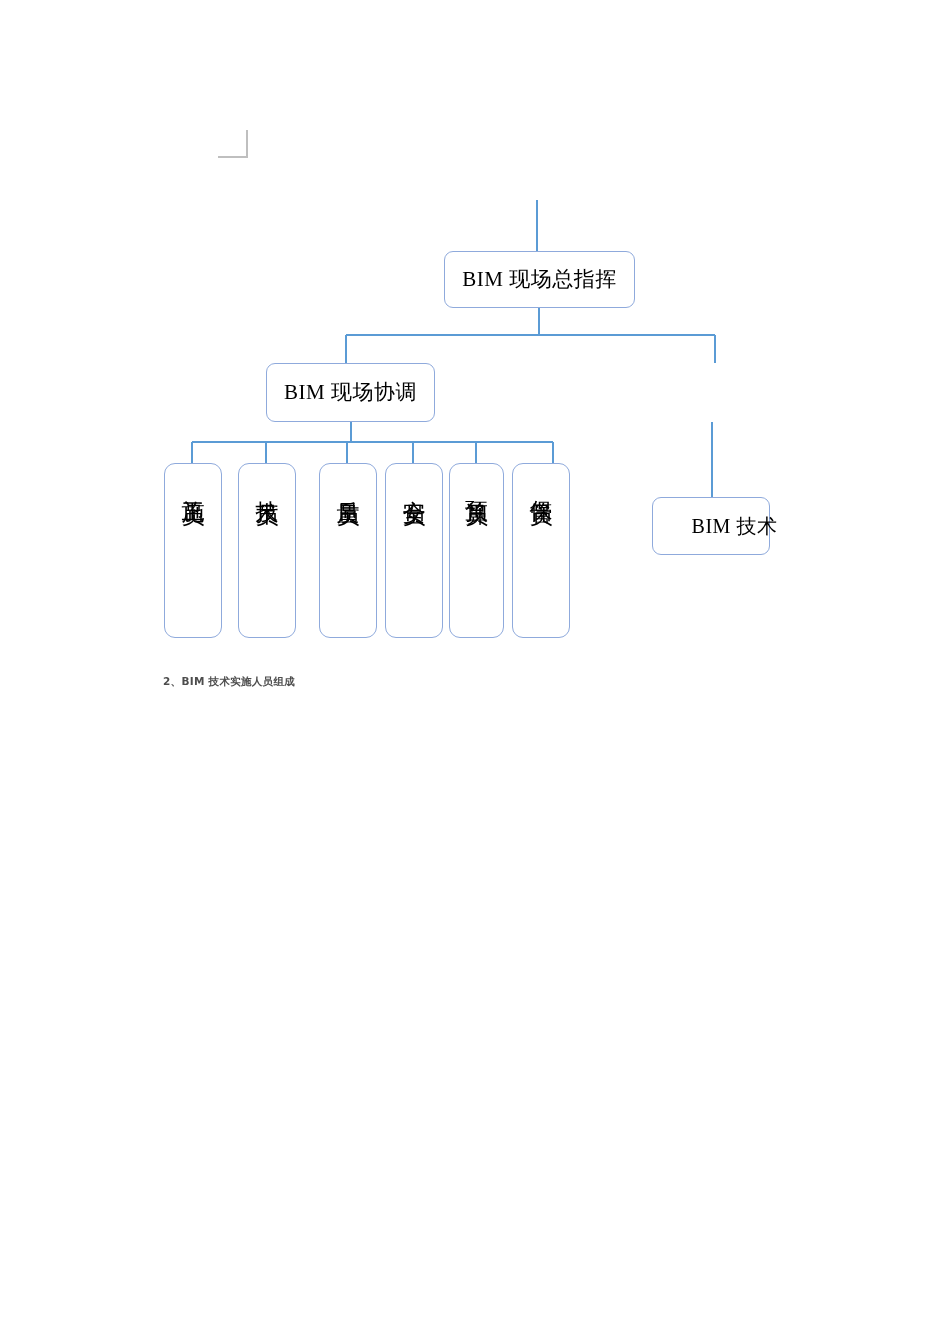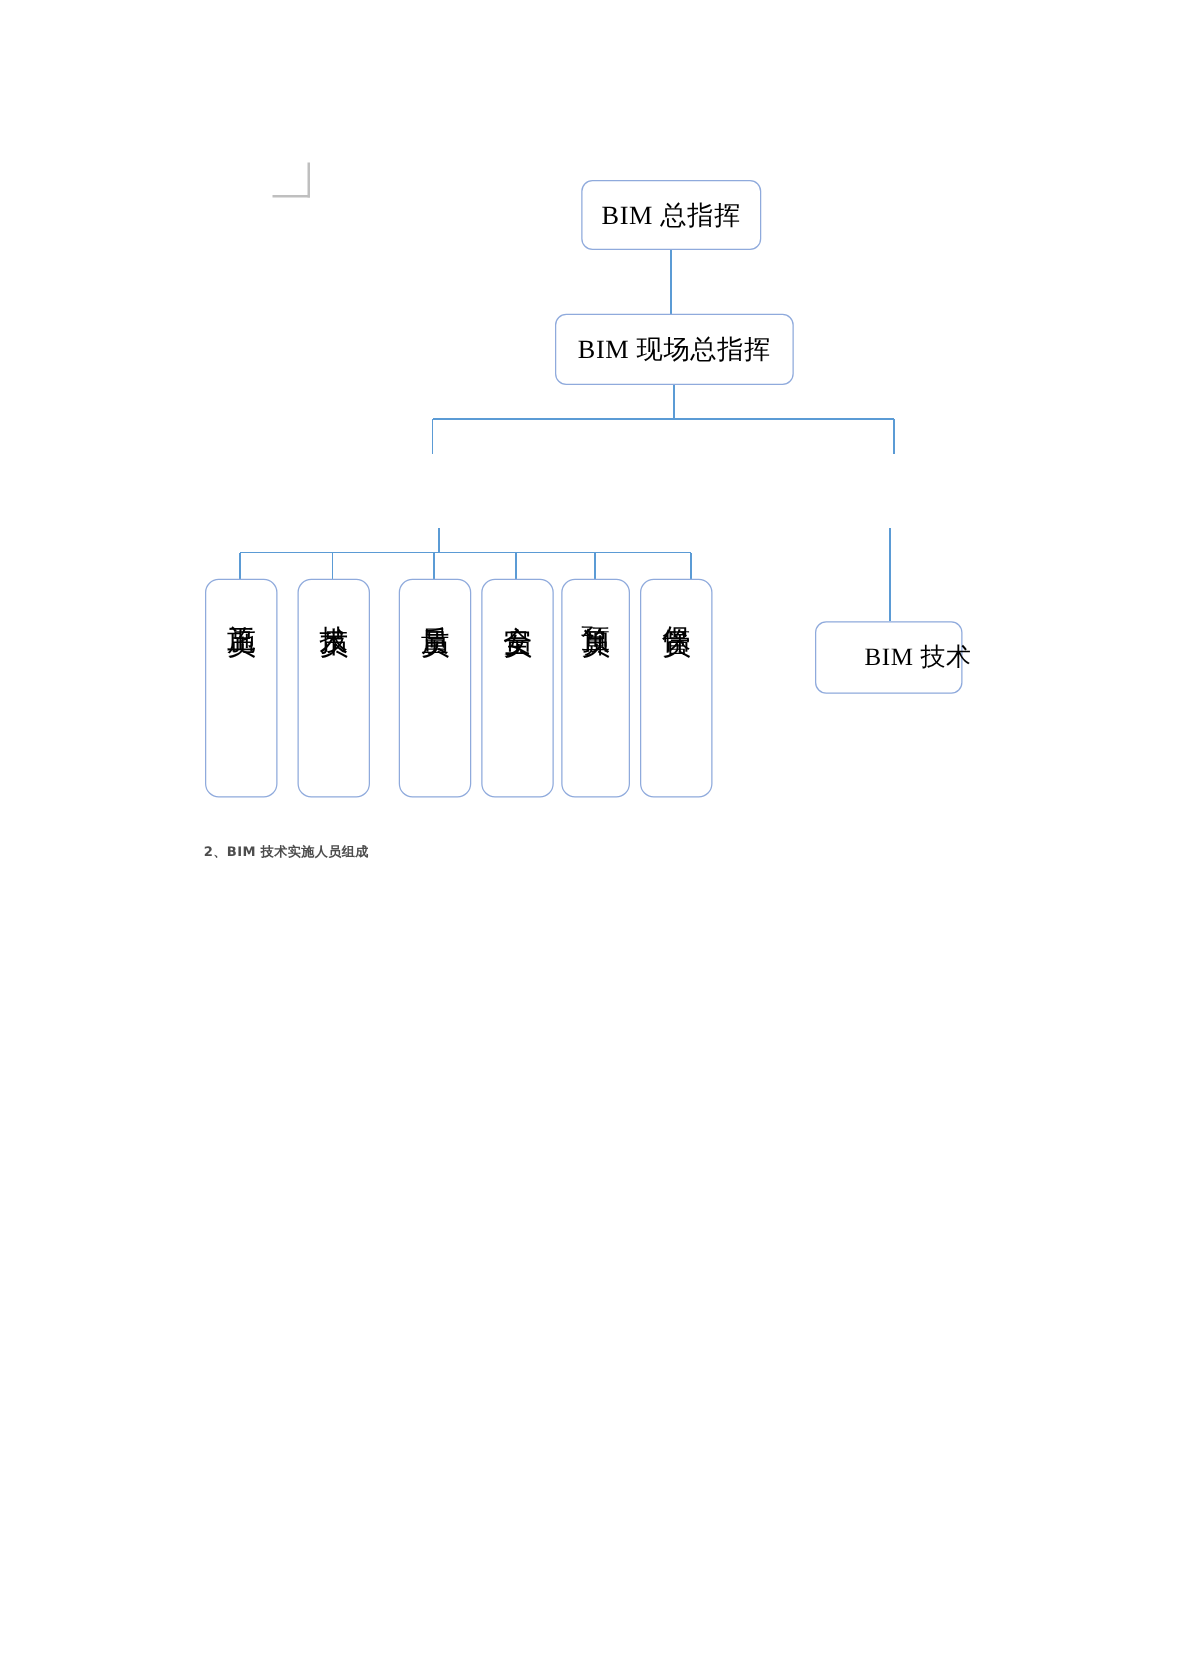--- a/index.html
+++ b/index.html
@@ -144,28 +144,28 @@
         <line x1="266" y1="442" x2="266" y2="463"></line>
         <line x1="347" y1="442" x2="347" y2="463"></line>
         <line x1="413" y1="442" x2="413" y2="463"></line>
         <line x1="476" y1="442" x2="476" y2="463"></line>
         <line x1="553" y1="442" x2="553" y2="463"></line>
 
         <line x1="712" y1="422" x2="712" y2="497"></line>
       </g>
     </svg>
 
-    <div class="node h-node" style="left:465px; top:144px; width:144px; height:56px;">
-      <span class="lbl">BIM 总指挥</span>
-    </div>
 
     <div class="node h-node" style="left:444px; top:251px; width:191px; height:57px;">
       <span class="lbl">BIM 现场总指挥</span>
     </div>
 
+    <div class="node h-node" style="left:266px; top:363px; width:169px; height:59px;">
+      <span class="lbl">BIM 现场协调</span>
+    </div>
 
 
     <div class="node v-node" style="left:164px; top:463px; width:58px; height:175px;">
       <span class="lbl">施工员</span>
     </div>
 
     <div class="node v-node" style="left:238px; top:463px; width:58px; height:175px;">
       <span class="lbl">技术员</span>
     </div>
 

